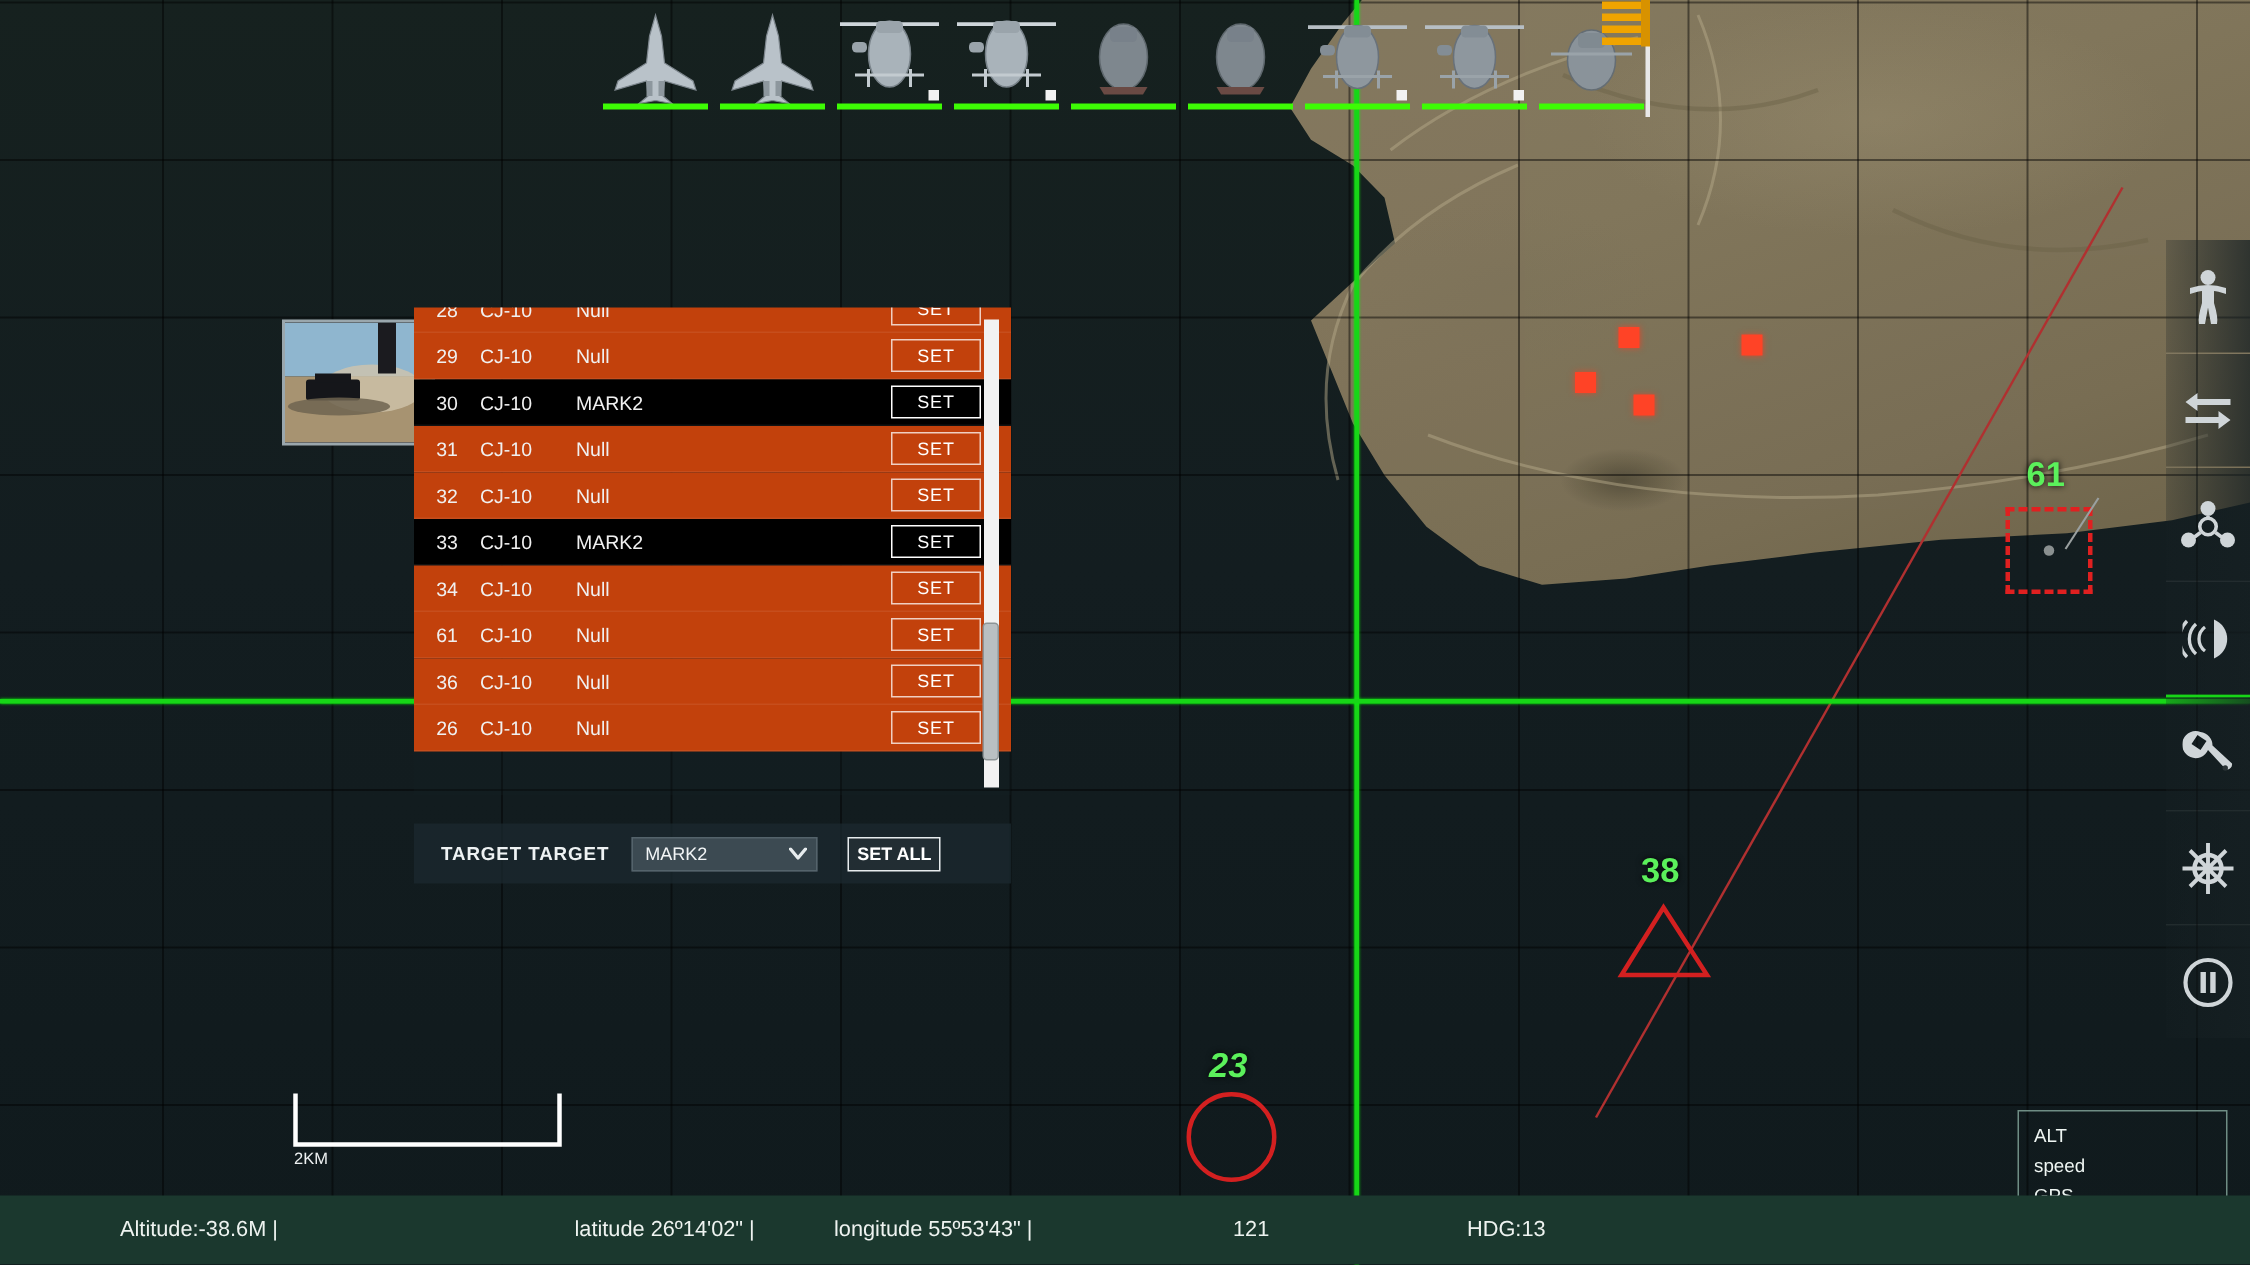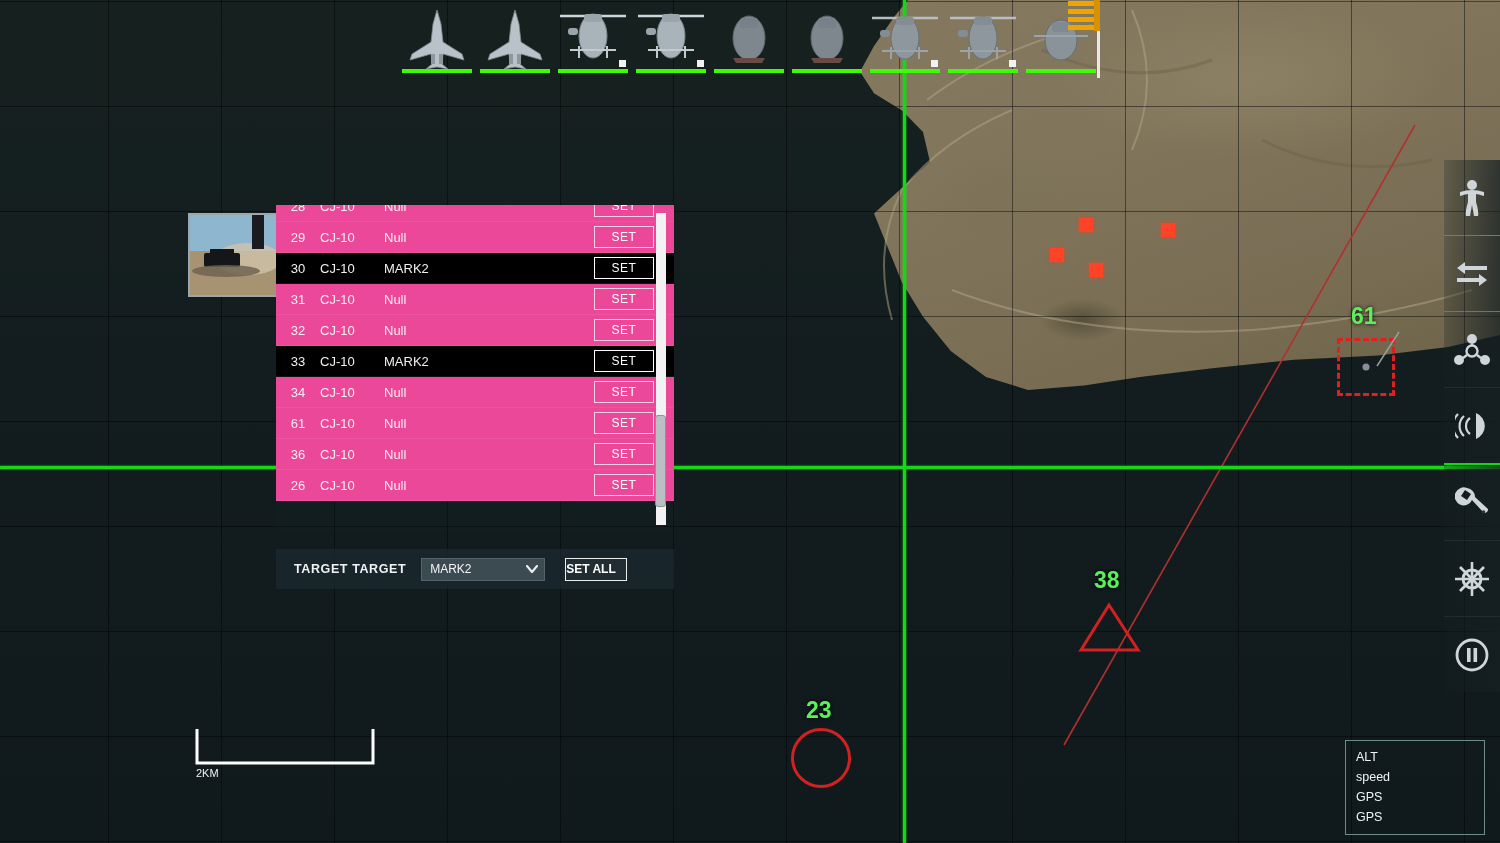--- a/index.html
+++ b/index.html
@@ -85,21 +85,21 @@
   .panel { position:absolute; left:276px; top:205px; width:398px; height:385px; }
   .table-wrap {
     position:absolute; left:0; top:0; width:398px; height:325px;
     overflow:hidden; background:rgba(20,30,34,.25);
   }
   .table-inner { position:absolute; left:0; top:-14px; width:398px; }
   .row {
     position:relative; height:31px; display:flex; align-items:center;
     border-bottom:1px solid rgba(255,255,255,.07);
   }
-  .row.null { background:#ec4899; }
+  .row.null { background:#c2410c; }
   .row.marked { background:#000000; }
   .c-id { width:44px; text-align:center; color:#f0f0f0; font-size:13px; }
   .c-type { width:64px; color:#f0f0f0; font-size:13px; }
   .c-target { flex:1; text-align:left; color:#f0f0f0; font-size:13px; padding-right:46px; }
   .c-btn { width:100px; display:flex; justify-content:center; }
   .set-btn {
     width:60px; height:22px; line-height:20px; text-align:center;
     border:1px solid rgba(255,255,255,.75); color:#fff; font-size:12px;
     background:transparent; cursor:pointer; letter-spacing:.5px;
   }
@@ -127,21 +127,21 @@
   .ctrl-label { color:#eef2f3; font-size:12.5px; letter-spacing:.6px; font-weight:bold; }
   .sel-wrap { position:relative; margin-left:15px; }
   select.sel {
     appearance:none; -webkit-appearance:none;
     width:124px; height:23px; background:#3c4a52;
     border:1px solid #54636b; color:#f2f5f6; font-size:12px;
     padding:0 20px 0 8px; font-family:"Liberation Sans",sans-serif;
   }
   .sel-chev { position:absolute; right:7px; top:7px; pointer-events:none; }
   .setall-btn {
-    margin-left:20px; width:62px; height:23px; line-height:21px; 
+    margin-left:20px; width:62px; height:23px; line-height:21px; text-align:center;
     border:1px solid #e7ecee; color:#fff; font-size:12px; background:rgba(255,255,255,.04);
     cursor:pointer; font-weight:bold;
   }
 
   
   .sidebar { position:absolute; right:0; top:160px; width:56px; }
   .sb-item {
     position:relative; height:75px; display:flex; align-items:center; justify-content:center;
     background:linear-gradient(90deg, rgba(22,32,35,.25), rgba(22,32,35,.75));
   }
@@ -210,21 +210,21 @@
     <svg style="position:absolute; left:1337px; top:320px;" width="80" height="80">
       <line x1="40" y1="46" x2="62" y2="12" stroke="#9aa0a0" stroke-width="1.4"></line>
       <circle cx="29" cy="47" r="3.5" fill="#8a9090"></circle>
     </svg>
 
     <div class="unit-label" style="left:1094px; top:567px;">38</div>
     <svg style="position:absolute; left:1078px; top:602px;" width="64" height="52">
       <polygon points="31,3 60,48 3,48" fill="none" stroke="#d32020" stroke-width="3"></polygon>
     </svg>
 
-    <div class="unit-label" style="left:806px; top:697px;">23</div>
+    <div class="unit-label" style="left:806px; top:697px;font-style:italic;">23</div>
     <div class="circle-marker" style="left:791px; top:728px; width:60px; height:60px;"></div>
 
     <svg class="scalebar" width="180" height="40">
       <path d="M2 2 L2 36 L178 36 L178 2" fill="none" stroke="#ffffff" stroke-width="3"></path>
     </svg>
     <div class="scale-text">2KM</div>
   </div>
 
   <div class="unitbar">
 
@@ -544,14 +544,21 @@
     </div>
   </div>
 
   <div class="info-box">
     <div>ALT</div>
     <div>speed</div>
     <div>GPS</div>
     <div>GPS</div>
   </div>
 
+  <div class="statusbar">
+    <span class="st" style="left:80px;">Altitude:-38.6M  |</span>
+    <span class="st" style="left:383px;">latitude 26º14'02"  |</span>
+    <span class="st" style="left:556px;">longitude 55º53'43"  |</span>
+    <span class="st" style="left:822px;">121</span>
+    <span class="st" style="left:978px;">HDG:13</span>
+  </div>
 
 </div>
 
 </body></html>

